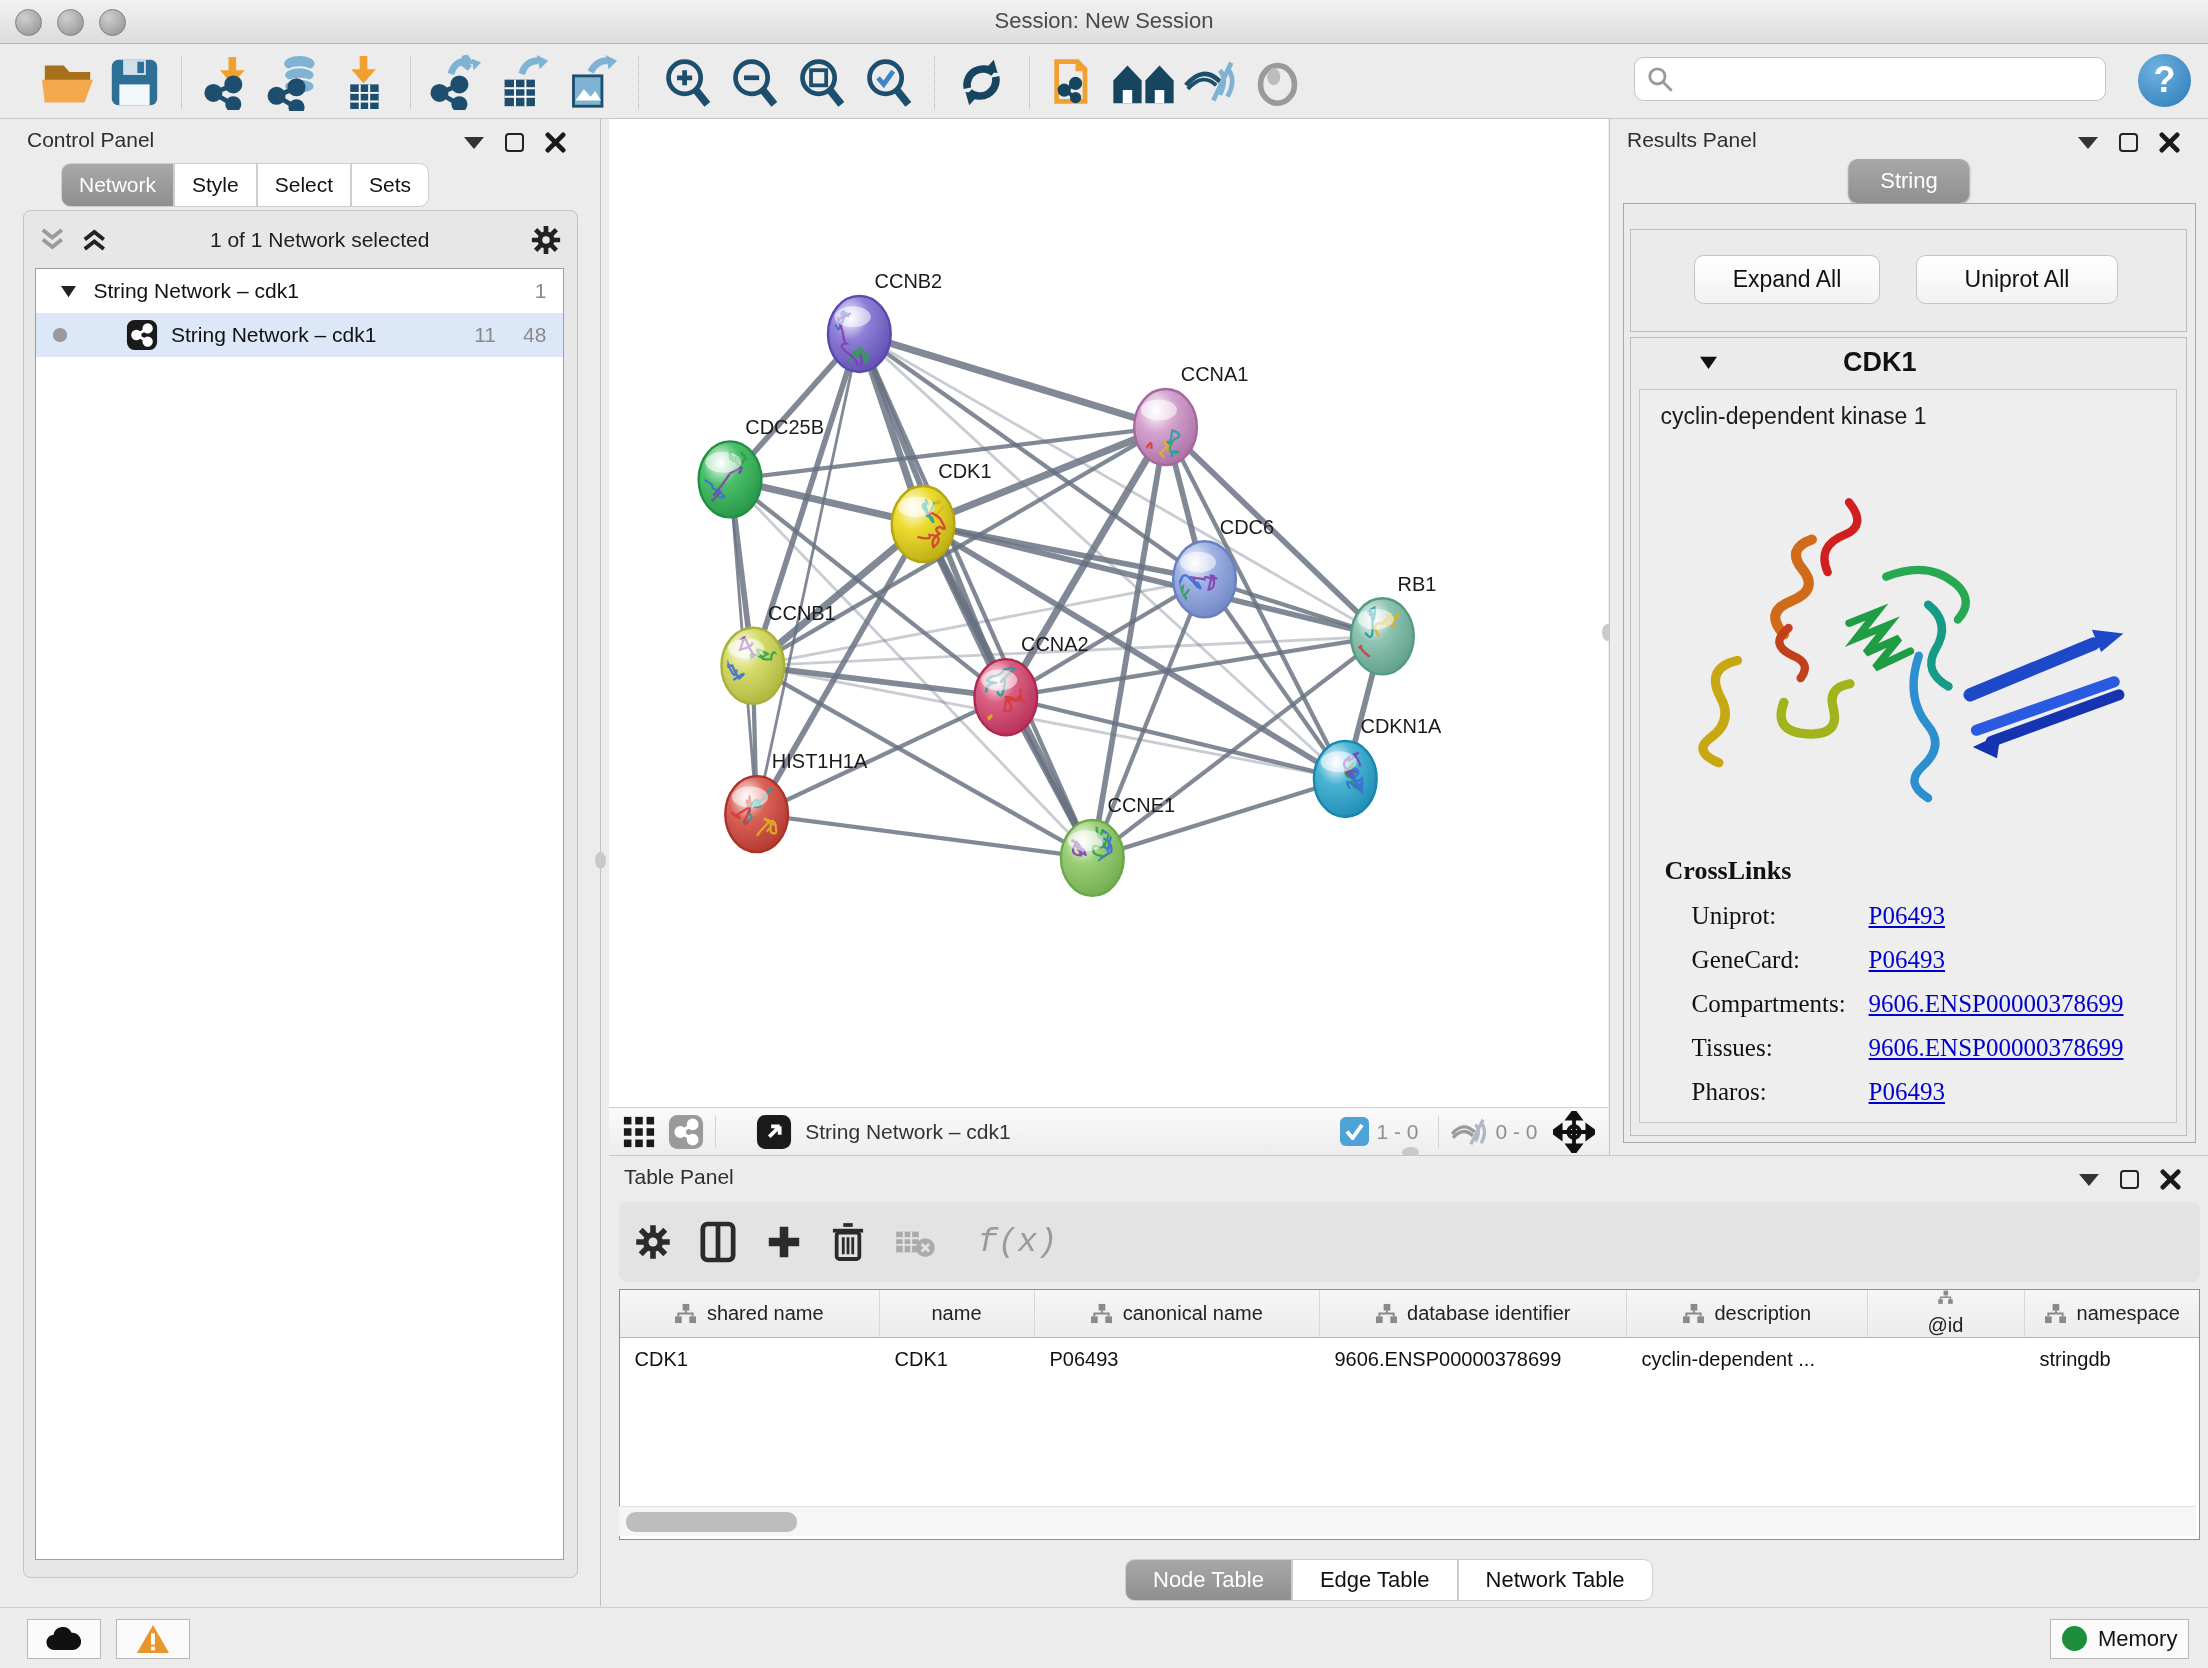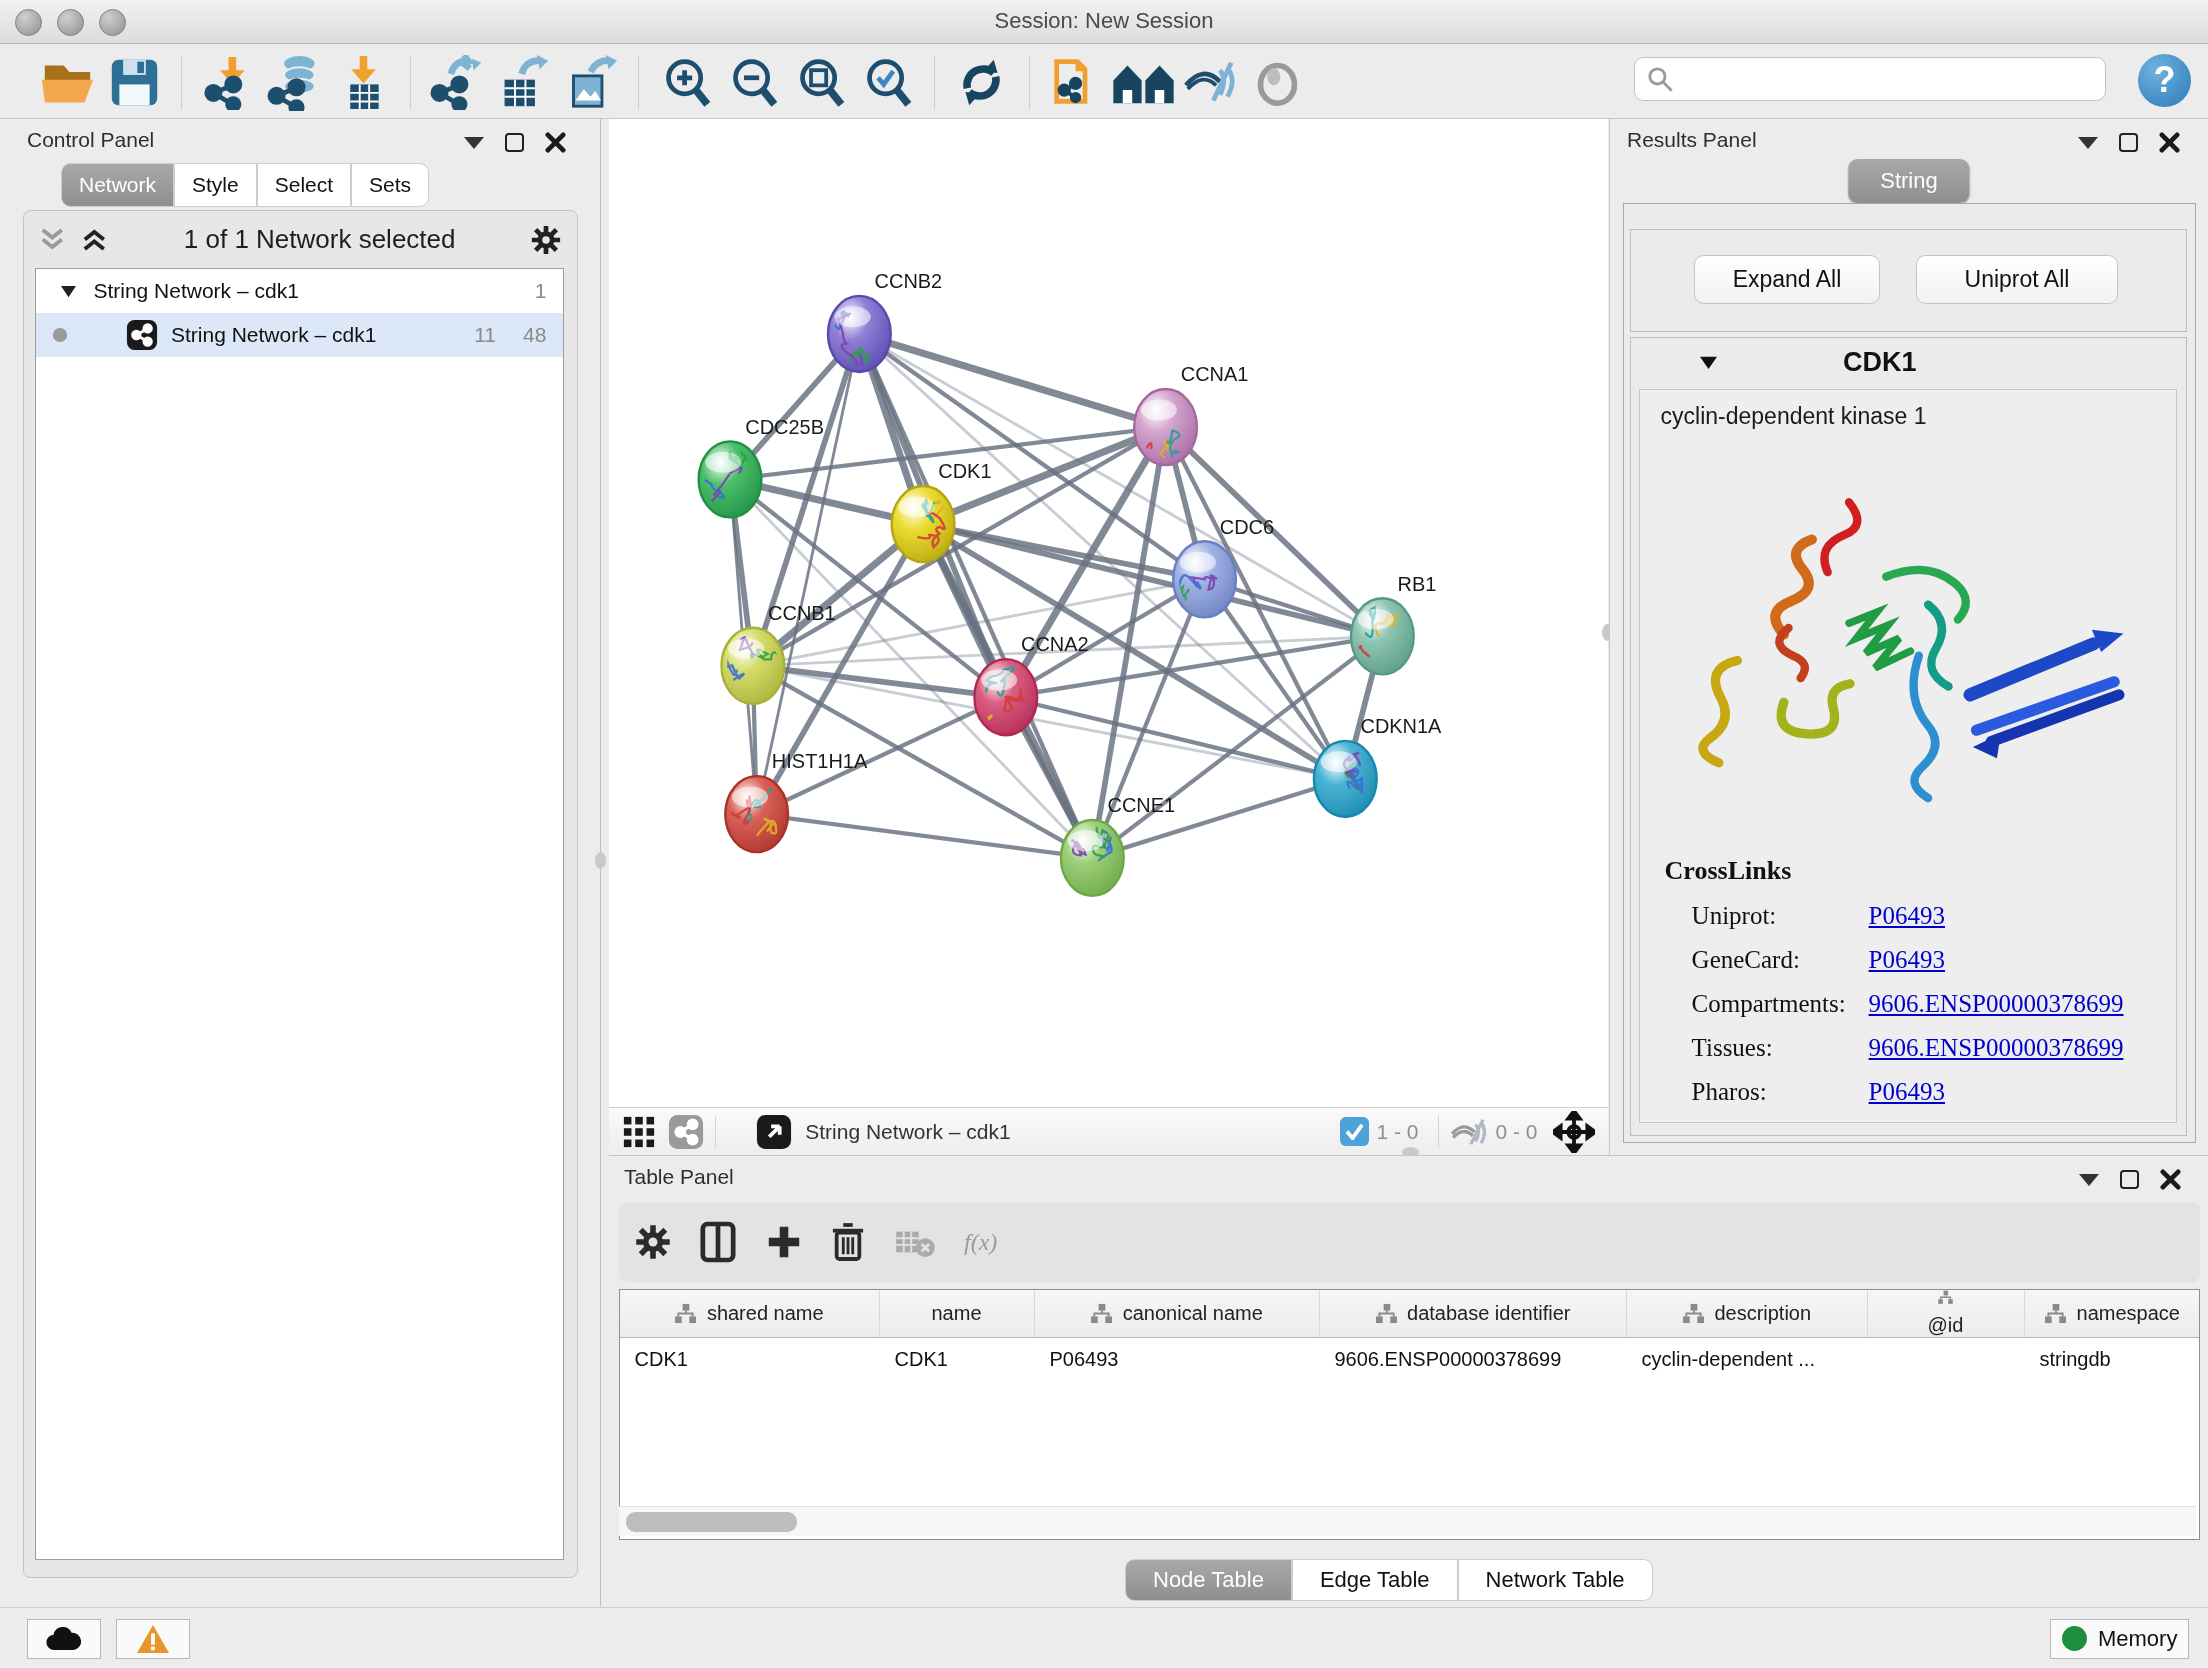--- a/index.html
+++ b/index.html
@@ -34,21 +34,21 @@
   #control-panel{position:absolute;left:0;top:119px;width:601px;height:1487px;background:#ececec;border-right:1.9px solid #c0c0c0;}
   #cp-tabs{position:absolute;left:61px;top:44px;display:flex;}
   .tab{height:44px;padding:0 17px;display:flex;align-items:center;font-size:21px;background:#fff;
     border:1px solid #cdcdcd;color:#111;}
   .tab:first-child{border-radius:9.5px 0 0 9.5px;}
   .tab:last-child{border-radius:0 9.5px 9.5px 0;}
   .tab.sel{background:linear-gradient(#a8a8a8,#8f8f8f);color:#fff;}
   #cp-inner{position:absolute;left:23px;top:91px;width:555px;height:1368px;background:#e7e7e7;
     border:1.9px solid #c2c2c2;border-radius:7.6px;}
   #cp-statusrow{position:absolute;left:0;top:5.7px;width:100%;height:46px;display:flex;align-items:center;padding:0 15px;}
-  #cp-status{flex:1;text-align:center;font-size:26px;color:#1e1e1e;}
+  #cp-status{flex:1;text-align:center;font-size:21px;color:#1e1e1e;}
   #cp-tree{position:absolute;left:11.4px;top:57px;width:529px;height:1292px;background:#fff;border:1.9px solid #9e9e9e;}
   .tree-row{position:relative;height:44px;display:flex;align-items:center;font-size:21px;color:#111;}
   .tree-row.sel{background:#dce8f8;}
   .tree-count{color:#8a8a8a;}
 
   
   #net-area{position:absolute;left:609px;top:119px;width:999px;height:1036px;background:#fff;}
   #net-canvas{position:absolute;left:0;top:0;width:999px;height:988px;}
   #net-footer{position:absolute;left:0;top:988px;width:999px;height:48px;background:linear-gradient(#fafafa,#ededed);
     border-top:1.9px solid #cfcfcf;display:flex;align-items:center;}
@@ -75,21 +75,21 @@
   #crosslinks{position:absolute;left:25px;top:466px;font-family:"Liberation Serif",serif;}
   #cl-head{font-size:26px;font-weight:bold;color:#111;font-family:"Liberation Serif",serif;}
   .cl-row{display:flex;margin-top:16px;}
   .cl-label{width:204px;font-size:25px;color:#111;padding-left:27px;font-family:"Liberation Serif",serif;}
   .cl-value{font-size:25px;color:#0000cc;text-decoration:underline;font-family:"Liberation Serif",serif;}
 
   
   #table-panel{position:absolute;left:609px;top:1155px;width:1600px;height:451px;background:#ececec;border-top:1.9px solid #c6c6c6;}
   #tp-toolbar{position:absolute;left:9.5px;top:46px;width:1581px;height:80px;background:#e3e3e3;border-radius:7.6px;
     display:flex;align-items:center;padding-left:15px;gap:28.5px;}
-  #fx-label{font-size:24px;color:#9a9a9a;font-family:Liberation Serif, serif;font-style:italic;}
+  #fx-label{font-size:33px;color:#9a9a9a;font-family:Liberation Mono, monospace;font-style:italic;margin-left:14px;}
   #tp-table{position:absolute;left:9.5px;top:133px;width:1581px;height:251px;background:#fff;border:1.9px solid #8f8f8f;overflow:hidden;}
   #tp-header{display:flex;height:48px;background:linear-gradient(#f6f6f6,#ececec);border-bottom:1.9px solid #b6b6b6;}
   .th{display:flex;align-items:center;justify-content:center;gap:9.5px;font-size:20px;color:#222;
     border-right:1.9px solid #d8d8d8;overflow:hidden;white-space:nowrap;flex:0 0 auto;}
   #tp-row{display:flex;height:48px;background:#fff;}
   .td{font-size:20px;color:#111;padding:9.5px 0 0 15px;overflow:hidden;white-space:nowrap;flex:0 0 auto;}
   #tp-hscroll{position:absolute;left:9.5px;top:350px;width:1577px;height:30px;background:#f6f6f6;border-top:1.9px solid #e0e0e0;}
   #tp-thumb{position:absolute;left:7.6px;top:4.8px;width:171px;height:20px;background:#bdbdbd;border-radius:9.5px;}
   #tp-tabs{position:absolute;left:516px;top:403px;display:flex;}
   .tp-tab{height:42px;padding:0 27px;display:flex;align-items:center;font-size:22px;background:#fff;

